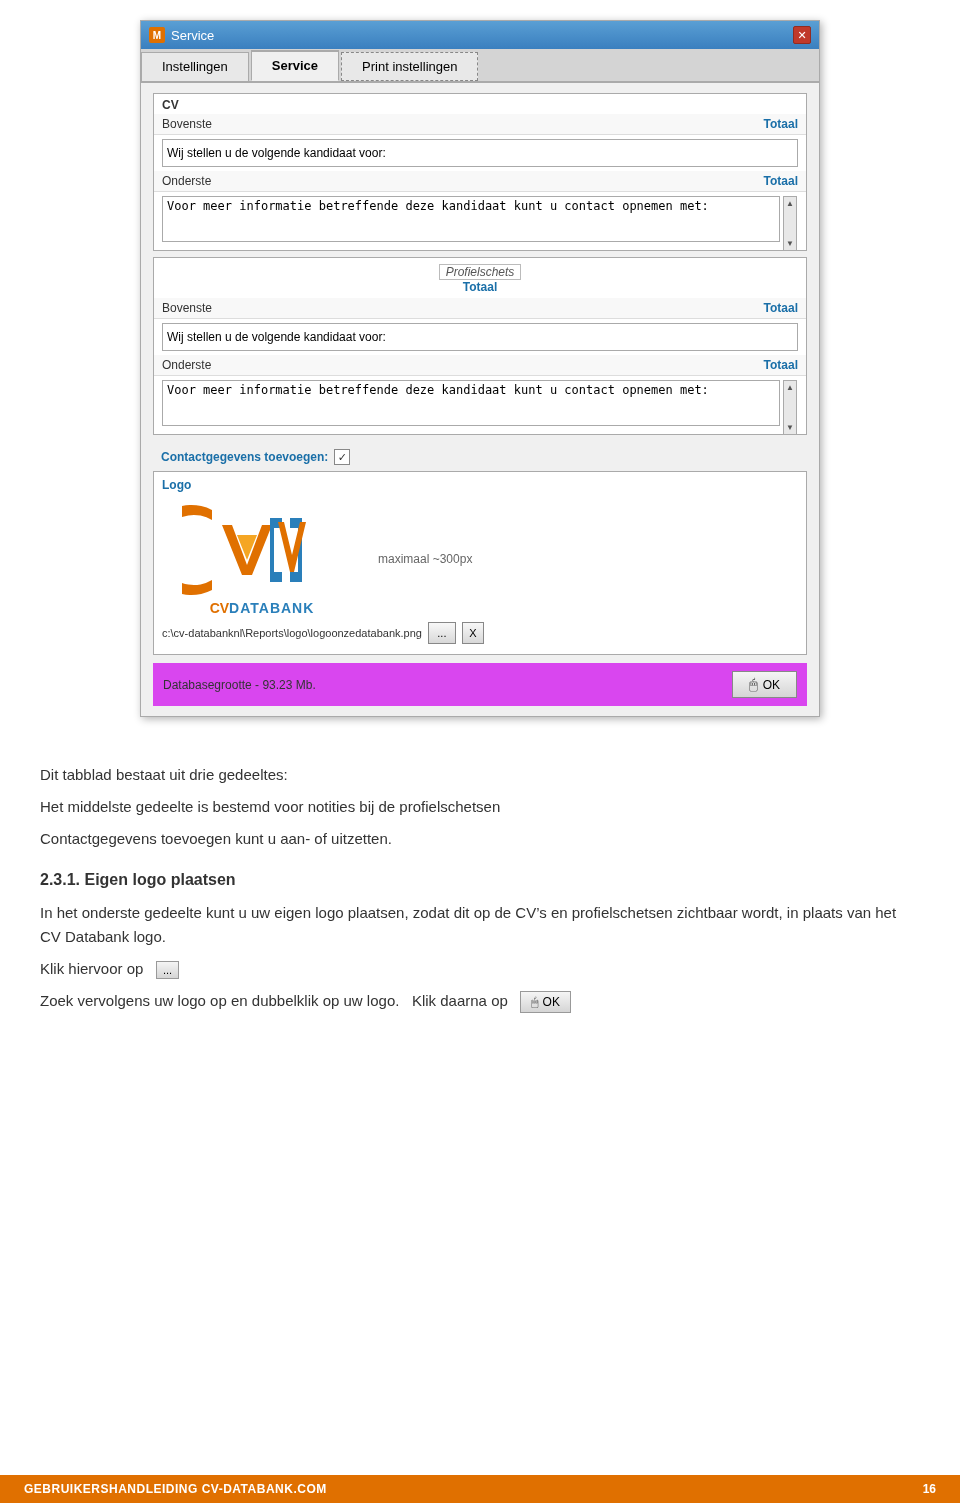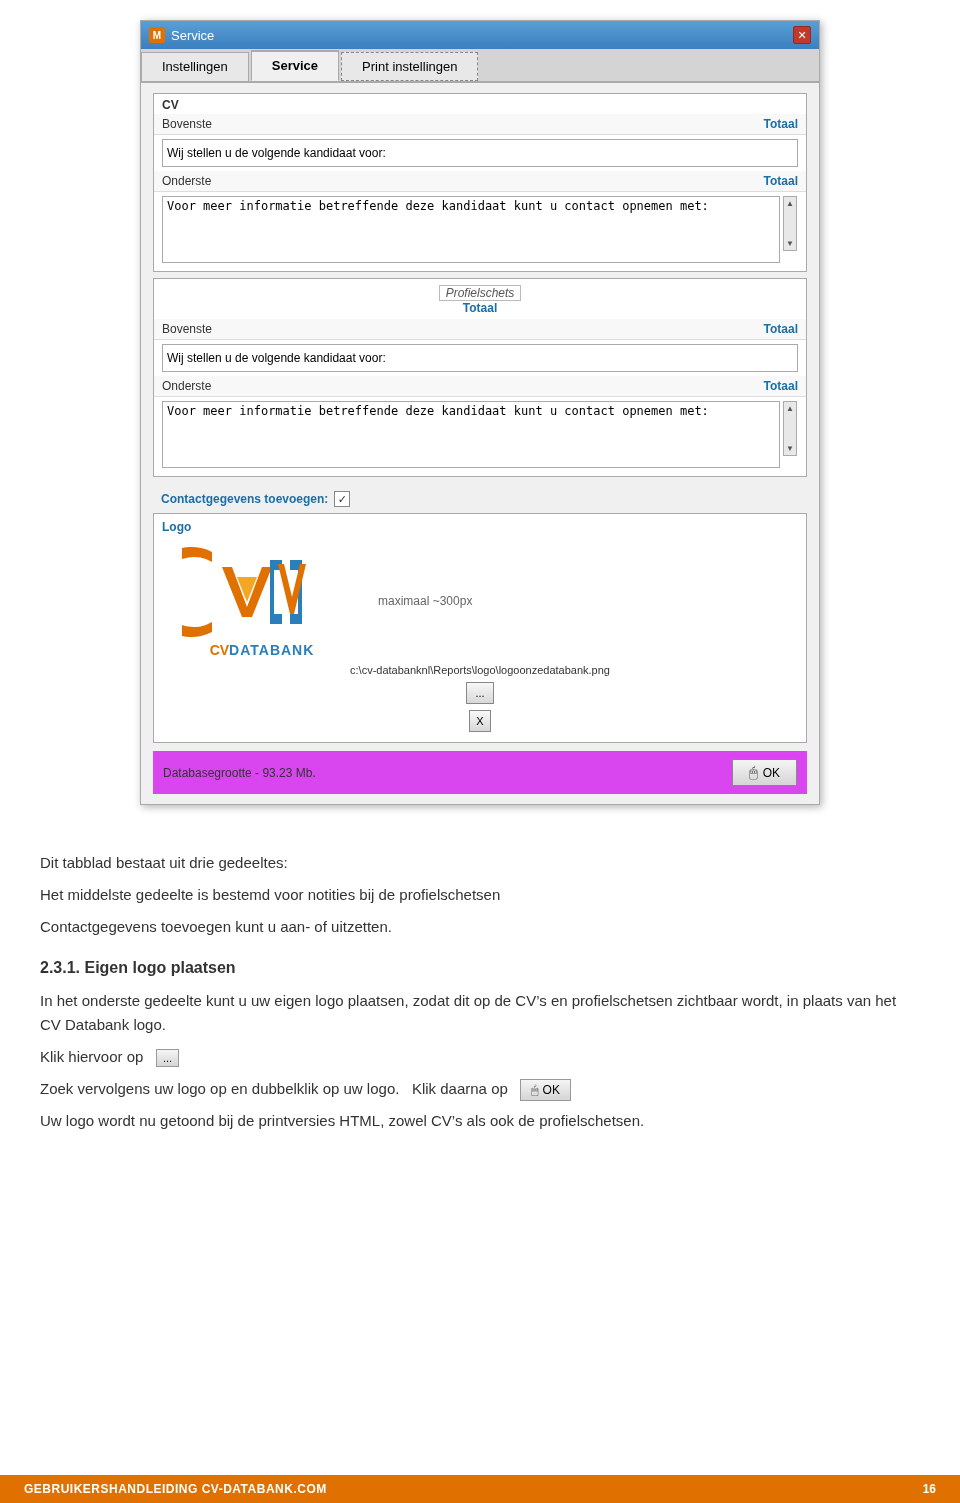--- a/index.html
+++ b/index.html
@@ -148,21 +148,21 @@
     }
 
     .textarea-row {
       padding: 4px 8px;
       background: #fff;
       position: relative;
     }
 
     .textarea-field {
       width: 100%;
-      height: 67px;
+      height: 46px;
       border: 1px solid #aaa;
       resize: none;
       font-size: 12px;
       padding: 2px 4px;
     }
 
     .scrollbar-area {
       position: absolute;
       right: 9px;
       top: 4px;
@@ -247,21 +247,20 @@
       display: flex;
       flex-direction: column;
       align-items: center;
     }
 
     .logo-filepath-row {
       display: flex;
       align-items: center;
       gap: 6px;
       padding: 4px 0;
-      flex-direction: column;
     }
 
     .filepath-text {
       font-size: 11px;
       color: #333;
     }
 
     .small-btn {
       width: 28px;
       height: 22px;
@@ -548,20 +547,19 @@
     <span>Klik daarna op</span>
     &nbsp;
     <span class="inline-btn-wrapper">
       <button class="inline-ok-btn">
         <span>🖱</span>
         <span>OK</span>
       </button>
     </span>
   </p>
 
-  <p class="body-para-long">Uw logo wordt nu getoond bij de printversies HTML, zowel CV’s als ook de profielschetsen.</p>
 
 </div>
 
 <div class="footer">
   <span class="footer-text">GEBRUIKERSHANDLEIDING CV-DATABANK.COM</span>
   <span class="footer-page">16</span>
 </div>
 
 </body></html>

